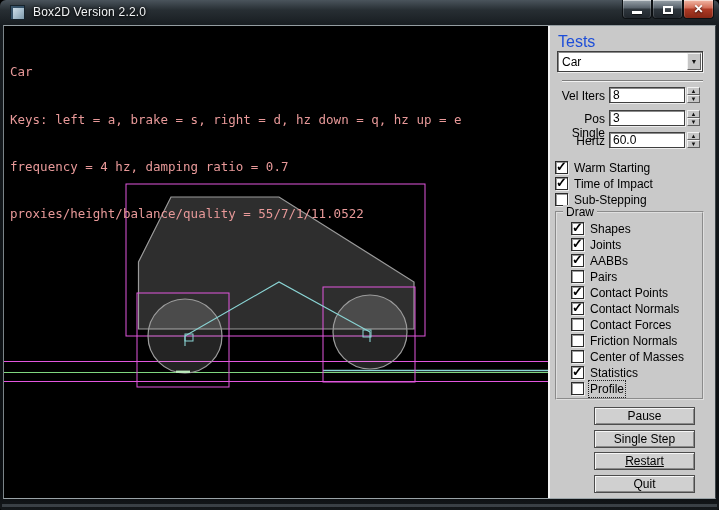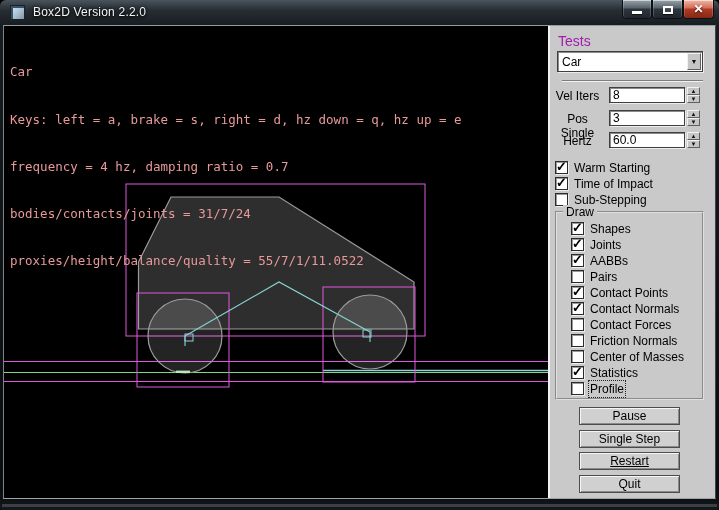--- a/index.html
+++ b/index.html
@@ -45,35 +45,35 @@
     border-right:1px solid #3c4448; border-bottom:1px solid #9aa3a7; }
   .canvas { position:absolute; left:0; top:0; width:544px; height:472px; background:#000; overflow:hidden; }
   .scene { position:absolute; left:0; top:0; }
 
   .info-text { position:absolute; left:6px; top:7px; color:#e89999;
     font-family:"DejaVu Sans Mono", monospace; font-size:12.5px; line-height:15.7px; white-space:pre; }
 
   
   .panel { position:absolute; left:544px; top:0; width:167px; height:472px;
     background:#c9c9c9; border-left:2px solid #f2f2f2; font-size:12px; color:#000; }
-  .plabel { position:absolute; font-size:14px; color:#a21caf; }
+  .plabel { position:absolute; font-size:16px; color:#1d4ed8; }
 
   .listbox { position:absolute; left:7px; top:25px; width:146px; height:21px; background:#fff;
     border:1px solid #3f3f3f; box-shadow:inset 1px 1px 0 #8a8a8a, 1px 1px 0 #ededed; }
   .listbox-value { position:absolute; left:4px; top:3px; font-size:12px; }
   .listbox-btn { position:absolute; right:1px; top:1px; width:14px; height:17px; background:#c6c6c6;
     border-top:1px solid #f2f2f2; border-left:1px solid #f2f2f2;
     border-right:1px solid #5f5f5f; border-bottom:1px solid #5f5f5f;
     display:flex; align-items:center; justify-content:center; }
   .listbox-btn span { font-size:7px; line-height:7px; color:#111; }
 
   .separator { position:absolute; left:12px; top:54px; width:141px; height:2px;
     border-top:1px solid #7d7d7d; border-bottom:1px solid #f2f2f2; }
 
-  .spin-label { position:absolute; left:0; width:55px; text-align:center; font-size:12px; }
+  .spin-label { position:absolute; left:0; width:55px; text-align:right; font-size:12px; }
   .edit { position:absolute; left:59px; width:76px; height:16px; background:#fff;
     border:1px solid #3f3f3f; box-shadow:inset 1px 1px 0 #8a8a8a, 1px 1px 0 #ededed;
     font-family:"Liberation Sans", sans-serif; font-size:12px; padding:0 0 0 3px; color:#000; }
   .spinner { position:absolute; left:137px; width:13px; height:16px; }
   .spin-btn { width:13px; height:8px; background:#c6c6c6;
     border-top:1px solid #f2f2f2; border-left:1px solid #f2f2f2;
     border-right:1px solid #5f5f5f; border-bottom:1px solid #5f5f5f;
     display:flex; align-items:center; justify-content:center; }
   .spin-btn span { font-size:6px; line-height:6px; color:#111; }
 
@@ -81,21 +81,21 @@
   .checkbox { position:absolute; left:0; top:0; width:13px; height:13px; background:#fff;
     border:1px solid #2b2b2b; box-shadow:inset 1px 1px 0 #9a9a9a, 1px 1px 0 #eee; }
   .checkbox .mark { position:absolute; left:0px; top:-3px; font-size:13px; font-weight:bold; color:#000; }
   .checklabel { position:absolute; left:19px; top:0px; font-size:12px; white-space:nowrap; }
   .focus-dotted { outline:1px dotted #222; outline-offset:1px; }
 
   .groupbox { position:absolute; left:5px; top:185px; width:149px; height:189px;
     border:2px groove #dfdfdf; }
   .group-label { position:absolute; left:6px; top:-8px; background:#c9c9c9; padding:0 3px; font-size:12px; }
 
-  .gl-button { position:absolute; left:29px; width:101px; height:18px; background:#d0d0d0;
+  .gl-button { position:absolute; left:44px; width:101px; height:18px; background:#d0d0d0;
     border:1px solid #4c4c4c; box-shadow:inset 1px 1px 0 #f6f6f6, inset -1px -1px 0 #8a8a8a;
     display:flex; align-items:center; justify-content:center; font-size:12px; color:#000; cursor:default; }
 </style>
 </head>
 <body>
 
 <div class="window">
 
   <div class="titlebar">
     <div class="title-icon"></div>
@@ -141,21 +141,20 @@
         <rect x="181" y="308" width="8" height="7" fill="none" stroke="#8ad4d4" stroke-width="1"></rect>
         <rect x="359" y="304" width="8" height="7" fill="none" stroke="#8ad4d4" stroke-width="1"></rect>
 
         <line x1="172" y1="345.8" x2="186" y2="345.8" stroke="#b9e9b9" stroke-width="2.4"></line>
       </svg>
 
       <div class="info-text">
         <div>Car</div>
         <div>Keys: left = a, brake = s, right = d, hz down = q, hz up = e</div>
         <div>frequency = 4 hz, damping ratio = 0.7</div>
-        <div>bodies/contacts/joints = 31/7/24</div>
         <div>proxies/height/balance/quality = 55/7/1/11.0522</div>
       </div>
     </div>
 
     <div class="panel">
 
       <div class="plabel" style="left:8px; top:7px;">Tests</div>
 
       <div class="listbox">
         <span class="listbox-value">Car</span>

